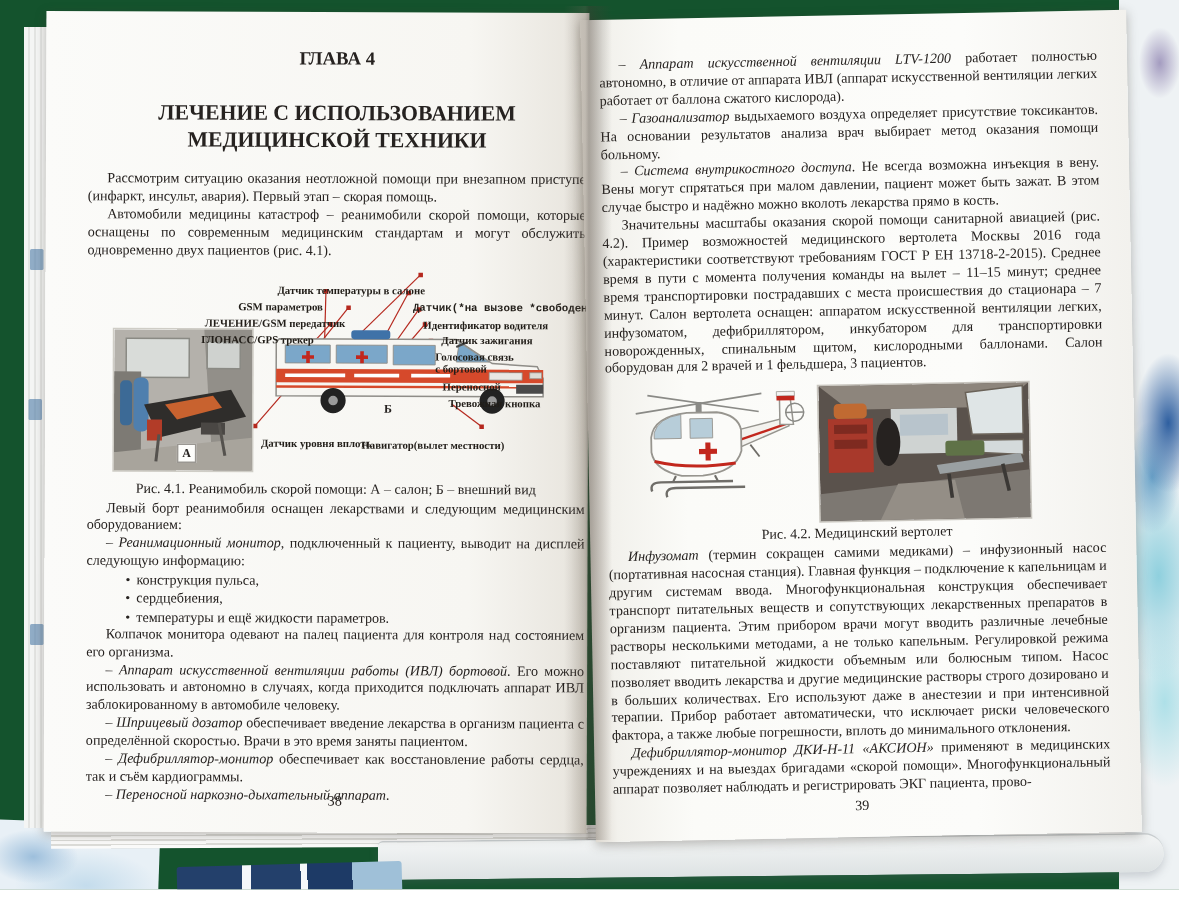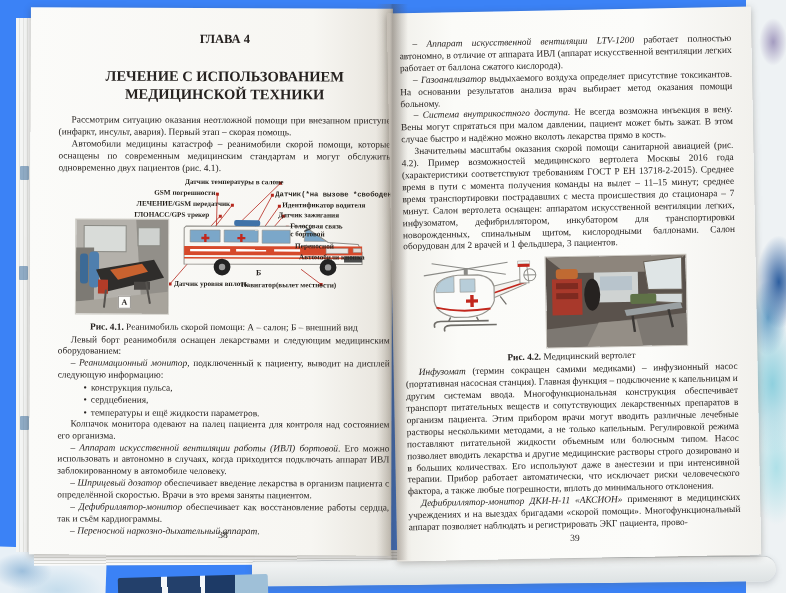--- a/index.html
+++ b/index.html
@@ -1,17 +1,17 @@
 <!DOCTYPE html>
 <html><head>
 <meta charset="utf-8">
 <style>
   html,body{margin:0;padding:0;background:#ffffff;}
   .scene{position:relative;width:786px;height:593px;overflow:hidden;
-         background:#3b82f6;font-family:"Liberation Serif",serif;color:#262220;}
+         background:#14532d;font-family:"Liberation Serif",serif;color:#262220;}
 
   
   .cover-right{position:absolute;right:0;top:0;width:40px;height:600px;
     background:
       radial-gradient(20px 34px at 68% 7%, #a49cc0 0%, rgba(164,156,192,0) 70%),
       radial-gradient(30px 62px at 82% 47%, #2e5fa0 0%, rgba(46,95,160,0) 75%),
       radial-gradient(26px 52px at 55% 53%, #6ba3c8 0%, rgba(107,163,200,0) 72%),
       radial-gradient(42px 92px at 66% 64%, #8fd0de 0%, rgba(143,208,222,0) 75%),
       radial-gradient(34px 76px at 76% 78%, #aee0e8 0%, rgba(174,224,232,0) 75%),
       #eef2f4;}
@@ -48,26 +48,26 @@
   
   .body{font-size:9.4px;line-height:11.9px;text-align:justify;margin:0;}
   .indent{text-indent:13px;}
   .it{font-style:italic;}
   .chapter{margin-top:24px;text-align:center;font-weight:bold;font-size:12.5px;}
   .booktitle{margin-top:20px;text-align:center;font-weight:bold;font-size:14.5px;line-height:18px;}
   .firstblock{margin-top:12px;}
   .bullet-line{font-size:9.4px;line-height:12.2px;margin:0 0 0 26px;text-align:left;}
   .bullet-glyph{margin-right:4px;}
   .caption{text-align:center;font-size:9.3px;margin:4px 0 3px 0;}
-  .caption b{font-weight:bold;text-align:right;}
+  .caption b{font-weight:normal;text-align:right;}
   .pagenum{position:absolute;bottom:15px;left:0;width:100%;text-align:center;font-size:9.5px;}
 
   
   .fig1{position:relative;width:336px;height:140px;margin:3px auto 0 auto;}
-  .flabel{position:absolute;font-weight:bold;font-size:7.2px;line-height:8px;white-space:nowrap;color:#211d18;}
+  .flabel{position:absolute;font-weight:bold;font-size:7.2px;line-height:8px;white-space:nowrap;color:#211d18;margin-top:12px;}
   .leader{position:absolute;left:0;top:0;width:336px;height:140px;}
   .photoA{position:absolute;left:18px;top:42px;width:92px;height:94px;box-shadow:0 0 0 1px #cfcdc6;}
   .vanwrap{position:absolute;left:118px;top:40px;width:190px;height:58px;}
   .tagA{position:absolute;left:42px;bottom:5px;width:11px;height:11px;background:#fdfdfb;border:1px solid #9a9792;
         font-size:8px;font-weight:bold;text-align:center;line-height:11px;}
   .tagB{position:absolute;left:198px;top:90px;font-size:8px;font-weight:bold;}
 
   
   .fig2{margin:5px auto 0 auto;width:300px;display:flex;align-items:flex-end;gap:8px;}
   .heli-int{box-shadow:0 0 0 1px #c9c6bf;}
@@ -187,30 +187,30 @@
           <line x1="128" y1="13" x2="135" y2="10" stroke="#444" stroke-width="1.4"></line>
           <circle cx="46" cy="49" r="8.4" fill="#222222"></circle>
               <circle cx="46" cy="49" r="3.2" fill="#9a9a9a"></circle>
           <circle cx="152" cy="49" r="8.4" fill="#222222"></circle>
               <circle cx="152" cy="49" r="3.2" fill="#9a9a9a"></circle>
         </svg>
       </div>
       <div class="tagB">Б</div>
 
       <div class="flabel" style="right:111px;top:0;">Датчик температуры в салоне</div>
-      <div class="flabel" style="right:179px;top:11px;">GSM погрешности</div>
+      <div class="flabel" style="right:179px;top:11px;">GSM параметров</div>
       <div class="flabel" style="right:164px;top:22px;">ЛЕЧЕНИЕ/GSM передатчик</div>
       <div class="flabel" style="right:185px;top:33px;">ГЛОНАСС/GPS трекер</div>
       <div class="flabel" style="left:217px;top:12px;font-family:Liberation Mono, monospace;">Датчик(*на вызове *свободен)</div>
       <div class="flabel" style="left:224px;top:23px;">Идентификатор водителя</div>
-      <div class="flabel" style="left:220px;top:33px;">Датчик зажигания</div>
+      <div class="flabel" style="left:236px;top:33px;">Датчик зажигания</div>
       <div class="flabel" style="left:232px;top:44px;">Голосовая связь</div>
       <div class="flabel" style="left:232px;top:52px;">с бортовой</div>
       <div class="flabel" style="left:237px;top:64px;">Переносной</div>
-      <div class="flabel" style="left:241px;top:75px;">Автомобили кнопка</div>
+      <div class="flabel" style="left:241px;top:75px;">Тревожная кнопка</div>
       <div class="flabel" style="left:116px;top:102px;">Датчик уровня вплоть</div>
       <div class="flabel" style="left:183px;top:103px;">Навигатор(вылет местности)</div>
     </div>
 
     <div class="caption"><b>Рис. 4.1.</b><span> Реанимобиль скорой помощи: А – салон; Б – внешний вид</span></div>
 
     <p class="body indent">Левый борт реанимобиля оснащен лекарствами и следующим медицинским оборудованием:</p>
     <p class="body indent"><span class="it">– Реанимационный монитор</span><span>, подключенный к пациенту, выводит на дисплей следующую информацию:</span></p>
     <div class="bullet-line"><span class="bullet-glyph">•</span><span>конструкция пульса,</span></div>
     <div class="bullet-line"><span class="bullet-glyph">•</span><span>сердцебиения,</span></div>

